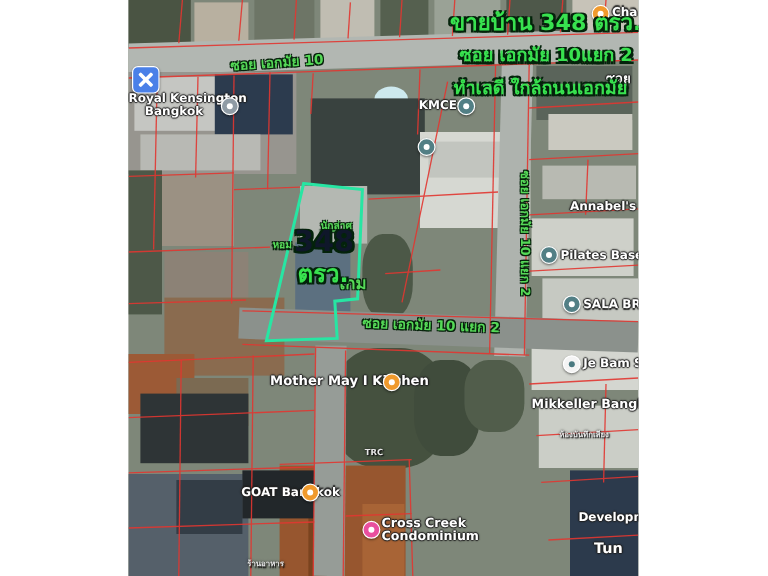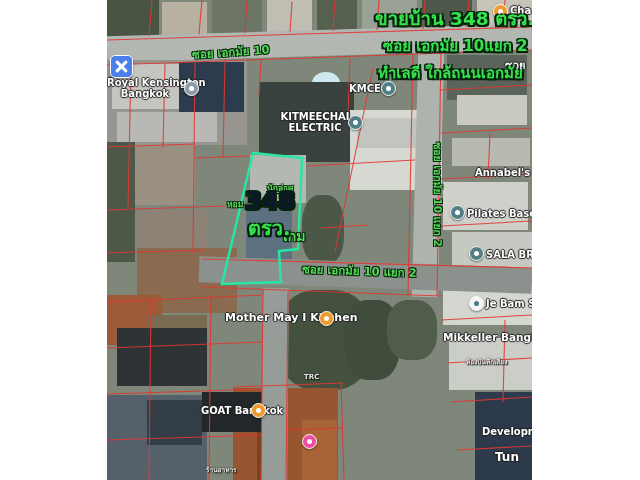--- a/index.html
+++ b/index.html
@@ -156,24 +156,20 @@
 
     <div class="poi" style="left:0;top:77px;width:76px;text-align:center;font-size:10px;">
       <div>Royal Kensington</div>
       <div>Bangkok</div>
     </div>
     <span class="marker" style="left: 77px; top: 81px; background: rgb(143, 155, 165);"></span>
 
     <div class="poi" style="left:242px;top:83px;font-size:10px;">KMCE</div>
     <span class="marker" style="left: 274px; top: 81px; background: rgb(82, 127, 133);"></span>
 
-    <div class="poi" style="left:172px;top:111px;width:72px;text-align:center;font-size:10px;">
-      <div>KITMEECHAI</div>
-      <div>ELECTRIC</div>
-    </div>
     <span class="marker" style="left: 241px; top: 115px; background: rgb(82, 127, 133);"></span>
 
     <div class="poi" style="left:368px;top:167px;font-size:10px;">Annabel's Nu</div>
 
     <span class="marker" style="left: 343px; top: 205px; background: rgb(82, 127, 133);"></span>
     <div class="poi" style="left:360px;top:208px;font-size:10px;">Pilates Base</div>
 
     <span class="marker" style="left: 362px; top: 246px; background: rgb(82, 127, 133);"></span>
     <div class="poi" style="left:379px;top:249px;font-size:10px;">SALA BRAN</div>
 
@@ -185,20 +181,24 @@
 
     <div class="poi" style="left:118px;top:312px;font-size:11px;">Mother May I Kitchen</div>
     <span class="marker" style="left: 212px; top: 311px; background: rgb(240, 154, 45);"></span>
     <div class="poi-sub" style="left:197px;top:325px;font-size:7px;">TRC</div>
 
     <div class="poi" style="left:94px;top:405px;font-size:10px;">GOAT Bangkok</div>
     <span class="marker" style="left: 144px; top: 403px; background: rgb(240, 154, 45);"></span>
     <div class="poi-sub" style="left:99px;top:417px;font-size:6.5px;">ร้านอาหาร</div>
 
     <span class="marker" style="left: 195px; top: 434px; background: rgb(233, 79, 158);"></span>
+    <div class="poi" style="left:211px;top:431px;font-size:10.5px;">
+      <div>Cross Creek</div>
+      <div>Condominium</div>
+    </div>
 
     <div class="poi" style="left:375px;top:426px;font-size:10px;">Developme</div>
     <div class="poi" style="left:388px;top:452px;font-size:12px;text-align:right;">Tun</div>
 
     <div class="street" style="left:160px;top:181px;font-size:8.5px;text-decoration:underline;">นักล่าศ</div>
     <div class="street" style="left:120px;top:197px;font-size:8.5px;">หอม</div>
     <div class="street" style="left:176px;top:197px;font-size:14px;margin-top:28px;">เกม</div>
     <div class="cap" style="left: 138px; top: 187px; font-size: 24px; color: #0f172a;">348</div>
     <div class="cap" style="left: 141px; top: 212px; font-size: 20px; color: rgb(56, 226, 79);">ตรว.</div>
 

